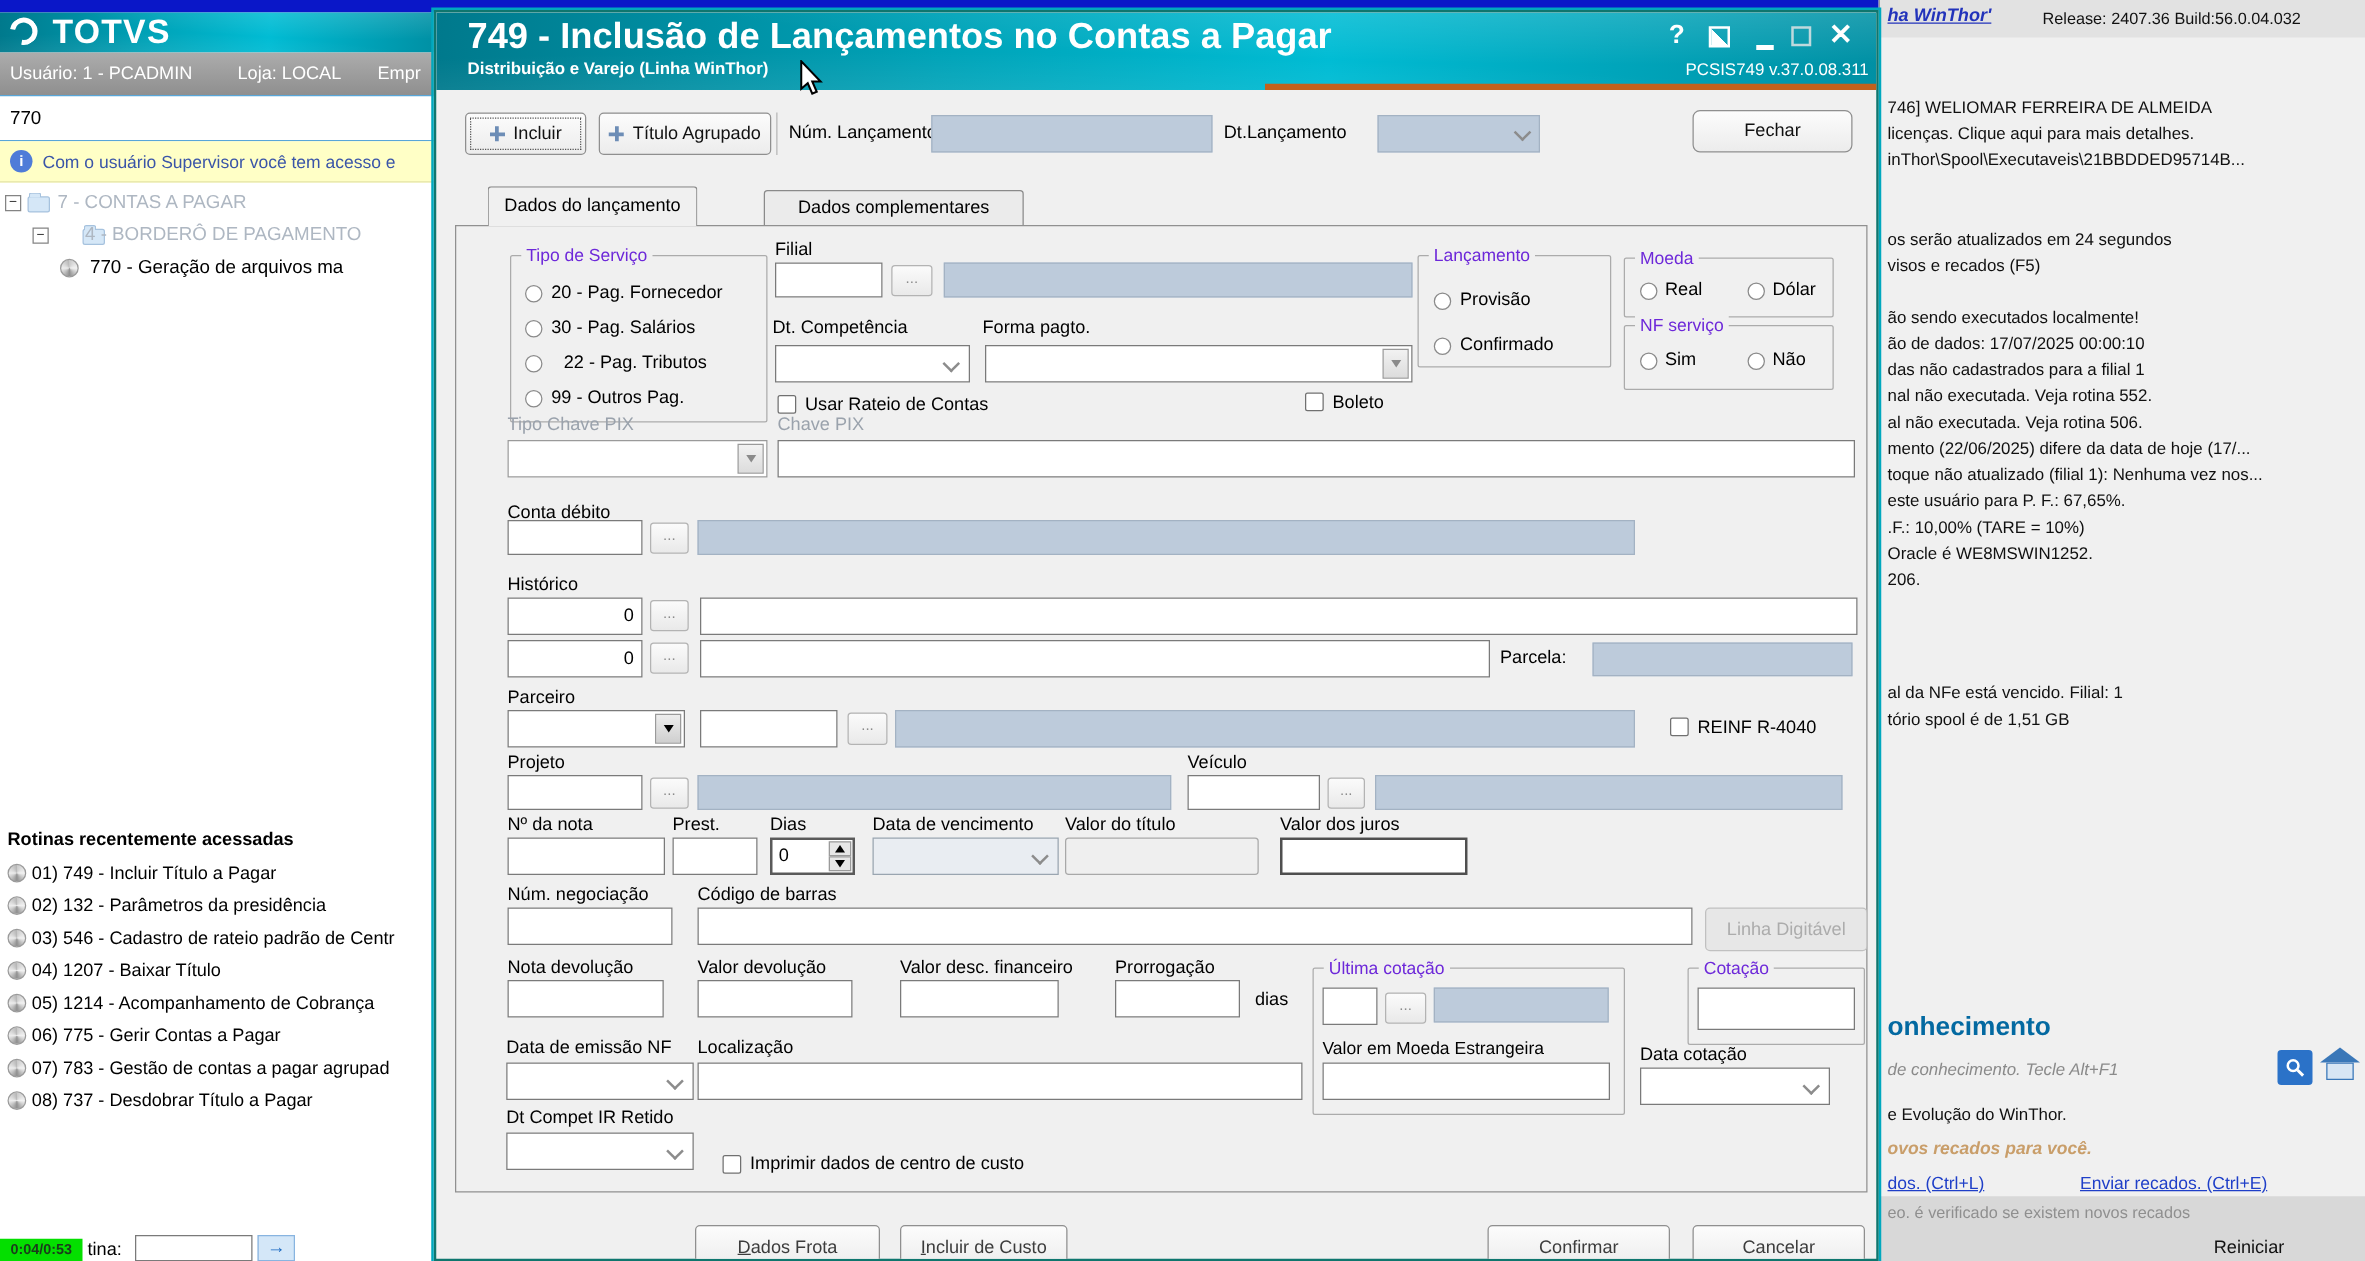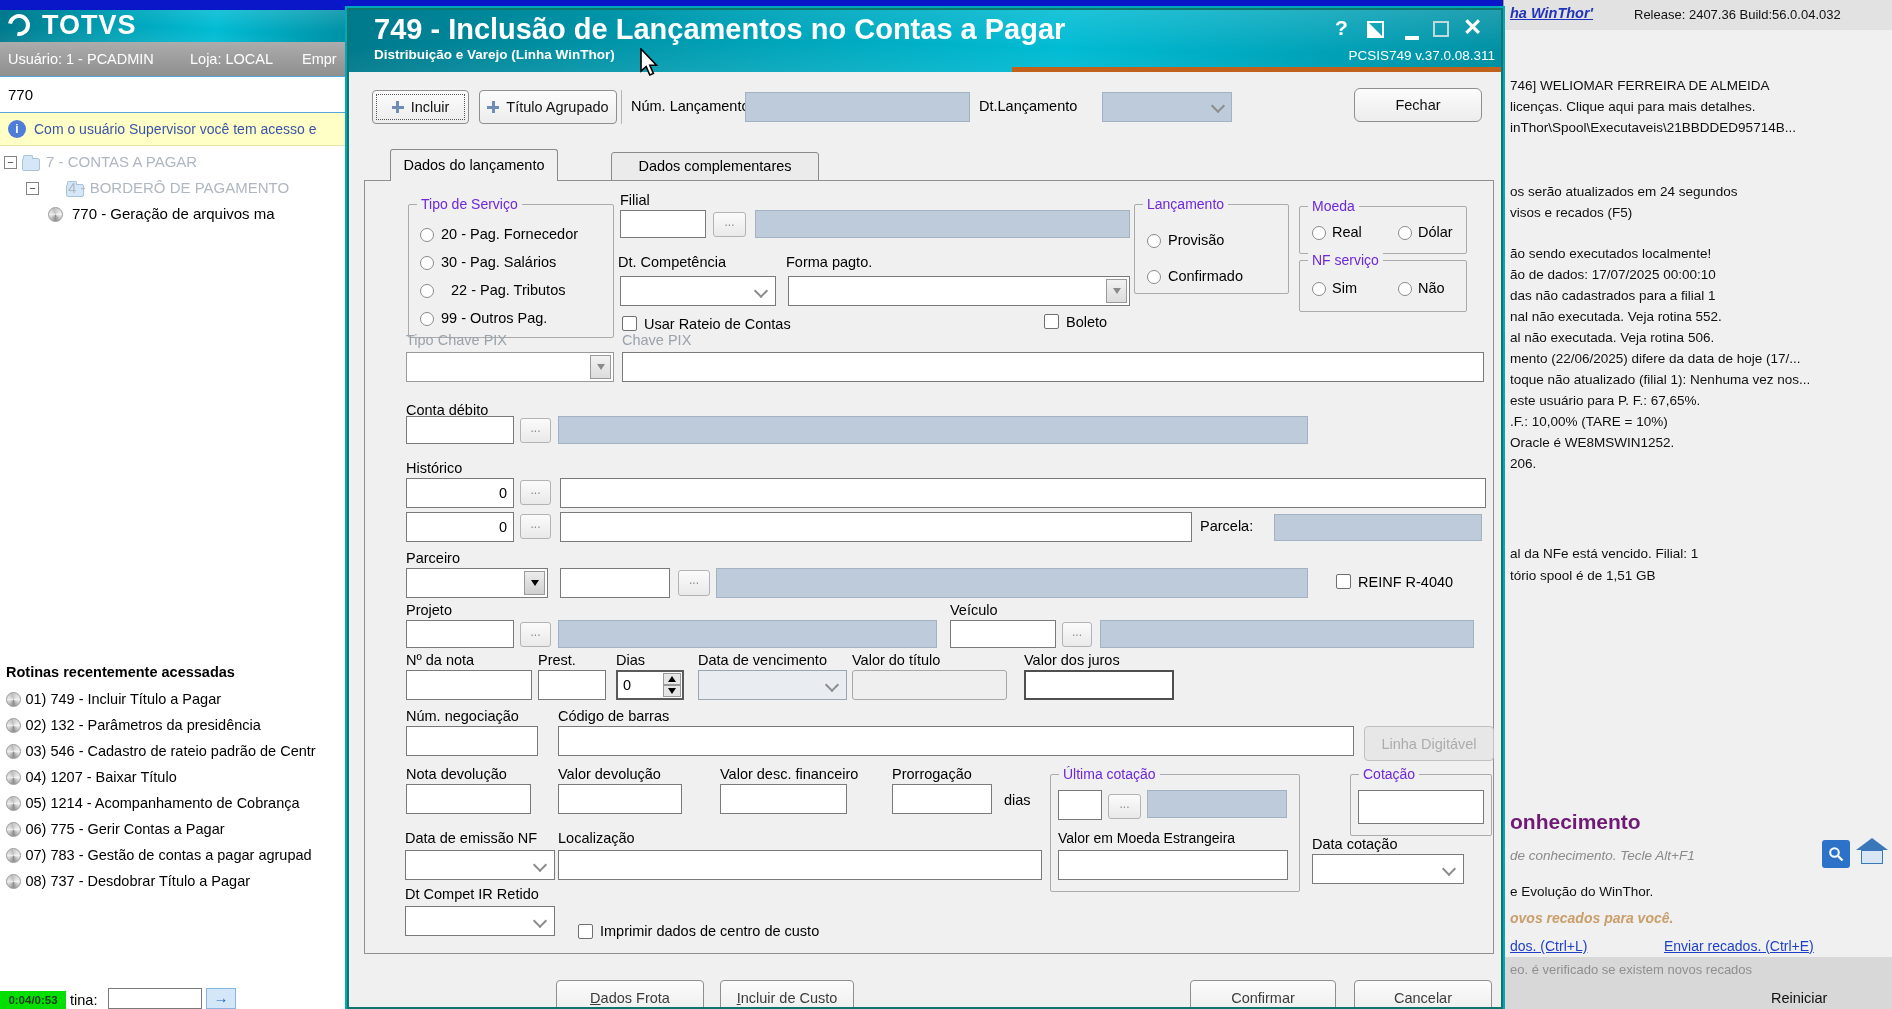--- a/index.html
+++ b/index.html
@@ -103,21 +103,21 @@
     <div class="a msg" style="left:6px;top:330px;">al não executada. Veja rotina 506.</div>
     <div class="a msg" style="left:6px;top:351px;">mento (22/06/2025) difere da data de hoje (17/...</div>
     <div class="a msg" style="left:6px;top:372px;">toque não atualizado (filial 1): Nenhuma vez nos...</div>
     <div class="a msg" style="left:6px;top:393px;">este usuário para P. F.: 67,65%.</div>
     <div class="a msg" style="left:6px;top:414px;">.F.: 10,00% (TARE = 10%)</div>
     <div class="a msg" style="left:6px;top:435px;">Oracle é WE8MSWIN1252.</div>
     <div class="a msg" style="left:6px;top:456px;">206.</div>
     <div class="a msg" style="left:6px;top:546px;">al da NFe está vencido. Filial: 1</div>
     <div class="a msg" style="left:6px;top:568px;">tório spool é de 1,51 GB</div>
 
-    <span class="a" style="left:6px;top:810px;color:#701a75;font-weight:bold;font-size:21px;white-space:nowrap;">onhecimento</span>
+    <span class="a" style="left:6px;top:810px;color:#0369a1;font-weight:bold;font-size:21px;white-space:nowrap;">onhecimento</span>
     <span class="a" style="left:6px;top:848px;color:#8A8A8A;font-style:italic;font-size:13.5px;white-space:nowrap;">de conhecimento. Tecle Alt+F1</span>
     <div class="a" style="left:318px;top:840px;width:28px;height:28px;background:#2B72C8;border-radius:3px;display:flex;align-items:center;justify-content:center;">
       <svg width="16" height="16" viewBox="0 0 16 16">
           <circle cx="6.5" cy="6.5" r="4.3" fill="none" stroke="#fff" stroke-width="2"></circle>
           <line x1="10" y1="10" x2="14.5" y2="14.5" stroke="#fff" stroke-width="2.4"></line>
         </svg>
     </div>
     <div class="a" style="left:352px;top:838px;width:34px;height:30px;">
       <div style="width:0;height:0;border-left:16px solid transparent;border-right:16px solid transparent;border-bottom:12px solid #3A77B8;"></div>
       <div style="width:22px;height:14px;margin-left:5px;background:#D8E6F4;border:1px solid #3A77B8;box-sizing:border-box;"></div>

